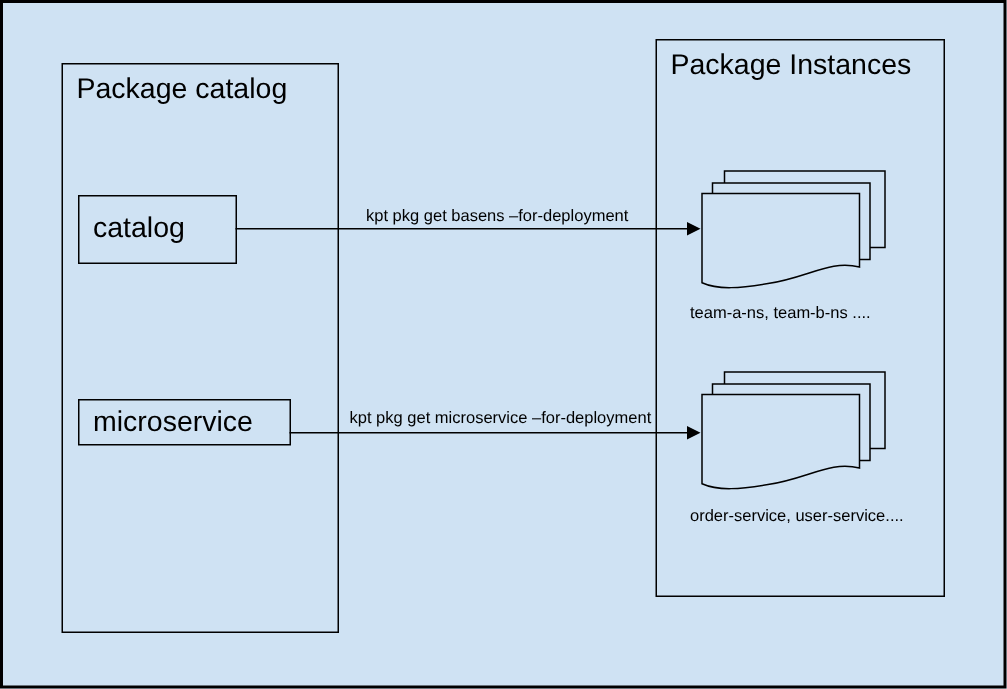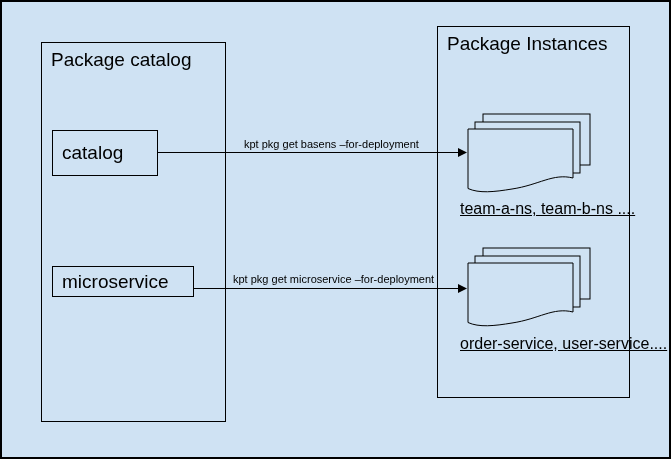--- a/index.html
+++ b/index.html
@@ -66,24 +66,23 @@
   .arrow-label {
     position: absolute;
     font-size: 11px;
     line-height: 13px;
     white-space: nowrap;
   }
   .arrow-label-1 { left: 242px; top: 136px; }
   .arrow-label-2 { left: 231px; top: 271px; }
   .stack-caption {
     position: absolute;
-    font-size: 16px;
+    font-size: 11px;
     line-height: 14px;
     white-space: nowrap;
-    text-decoration: underline;
   }
   .stack-caption-1 { left: 458px; top: 200px; }
   .stack-caption-2 { left: 458px; top: 335px; }
 </style>
 </head>
 <body>
 
 <div class="canvas">
 
   <div class="frame catalog-box">

